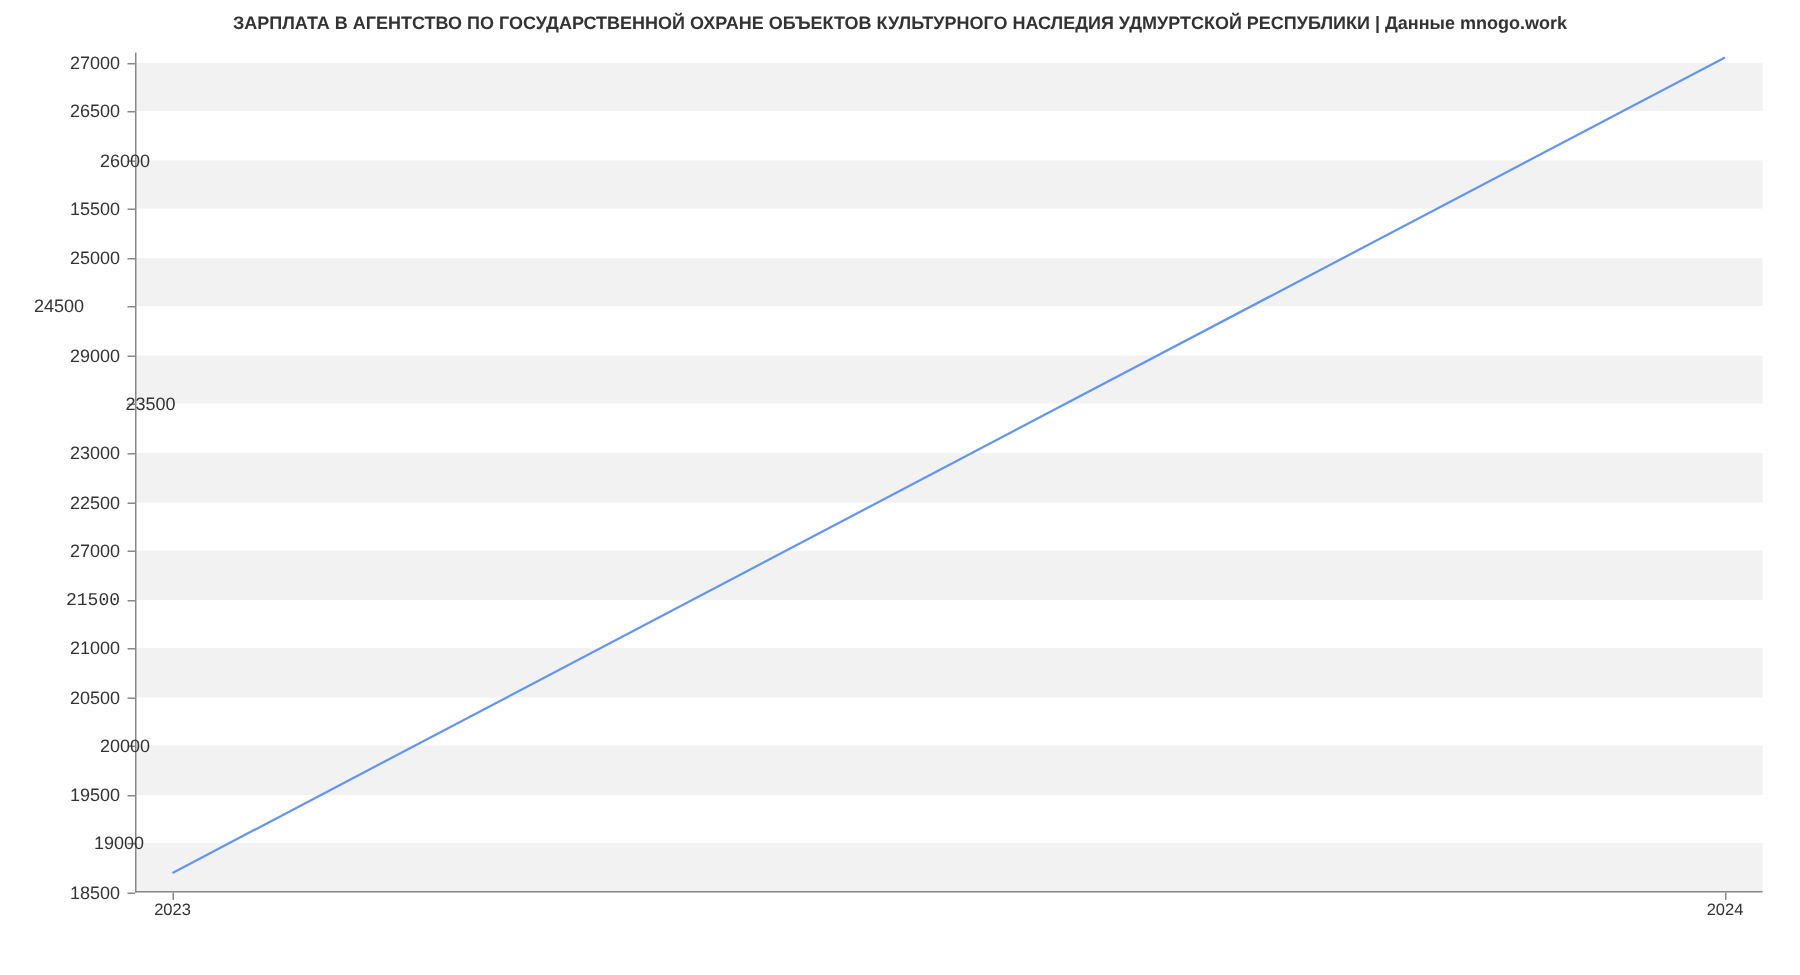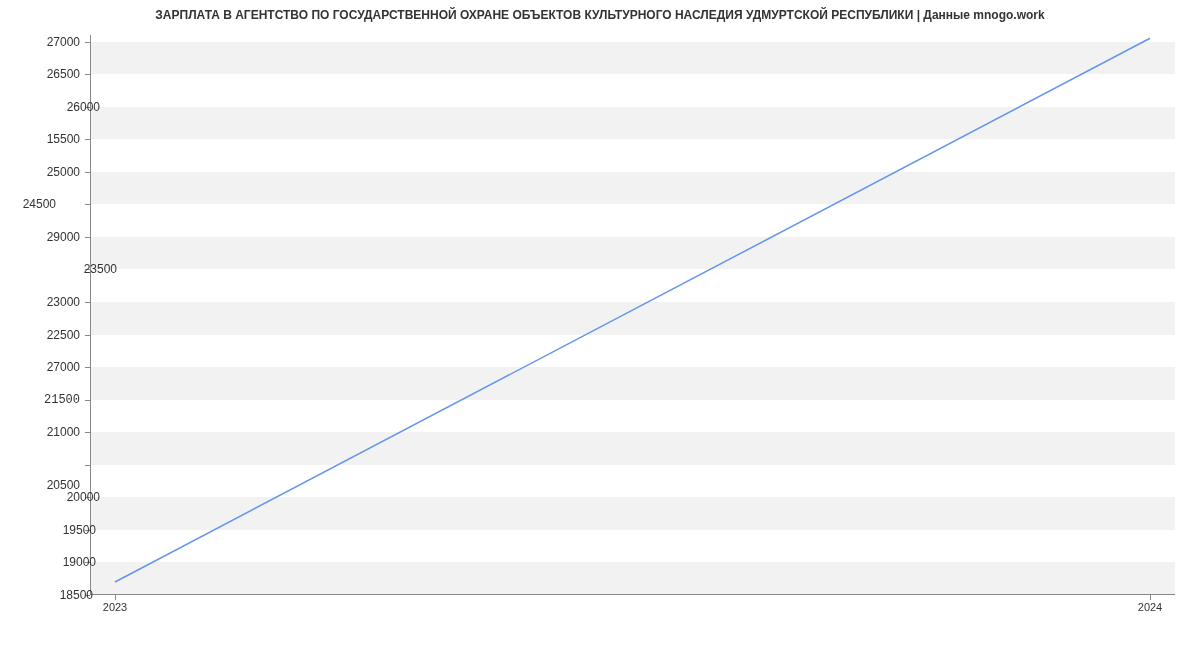--- a/index.html
+++ b/index.html
@@ -131,25 +131,25 @@
       <div class="y-tick-mark" style="top: 6.51163px;"></div>
     </div>
   <div id="x-ticks">
       <div class="x-tick-mark" style="left: 25px;"></div>
       <div class="x-tick-label" style="left: 25px;">2023</div>
       <div class="x-tick-mark" style="left: 1060px;"></div>
       <div class="x-tick-label" style="left: 1060px;">2024</div>
     </div>
 </div>
 
-<div class="y-tick-label" style="top: 595px; position: absolute; left: 0px; right: auto; width: 80px; text-align: right; margin-left: 13px;">18500</div>
+<div class="y-tick-label" style="top: 595px; position: absolute; left: 0px; right: auto; width: 80px; text-align: right;">18500</div>
 <div class="y-tick-label" style="top: 562.442px; position: absolute; left: 0px; right: auto; width: 96px; text-align: right;">19000</div>
-<div class="y-tick-label" style="top: 529.884px; position: absolute; left: 16px; right: auto; width: 80px; text-align: right;">19500</div>
+<div class="y-tick-label" style="top: 529.884px; position: absolute; left: 0px; right: auto; width: 80px; text-align: right;">19500</div>
 <div class="y-tick-label" style="top: 497.326px; position: absolute; left: 0px; right: auto; width: 100px; text-align: right;">20000</div>
-<div class="y-tick-label" style="top: 464.767px; position: absolute; left: 0px; right: auto; width: 80px; text-align: right; margin-top: 20px;">20500</div>
+<div class="y-tick-label" style="top: 464.767px; position: absolute; left: 0px; right: auto; width: 80px; text-align: right;">20500</div>
 <div class="y-tick-label" style="top: 432.209px; position: absolute; left: 0px; right: auto; width: 80px; text-align: right;">21000</div>
 <div class="y-tick-label" style="top: 399.651px; position: absolute; left: 0px; right: auto; width: 80px; text-align: right; font-family: Liberation Mono, monospace;">21500</div>
 <div class="y-tick-label" style="top: 367.093px; position: absolute; left: 0px; right: auto; width: 80px; text-align: right;">27000</div>
 <div class="y-tick-label" style="top: 334.535px; position: absolute; left: 0px; right: auto; width: 80px; text-align: right;">22500</div>
 <div class="y-tick-label" style="top: 301.977px; position: absolute; left: 0px; right: auto; width: 80px; text-align: right;">23000</div>
 <div class="y-tick-label" style="top: 269.419px; position: absolute; left: 0px; right: auto; width: 80px; text-align: right; margin-left: 37px;">23500</div>
 <div class="y-tick-label" style="top: 236.86px; position: absolute; left: 0px; right: auto; width: 80px; text-align: right;">29000</div>
 <div class="y-tick-label" style="top: 204.302px; position: absolute; left: 0px; right: auto; width: 56px; text-align: right;">24500</div>
 <div class="y-tick-label" style="top: 171.744px; position: absolute; left: 0px; right: auto; width: 80px; text-align: right;">25000</div>
 <div class="y-tick-label" style="top: 139.186px; position: absolute; left: 0px; right: auto; width: 80px; text-align: right;">15500</div>

